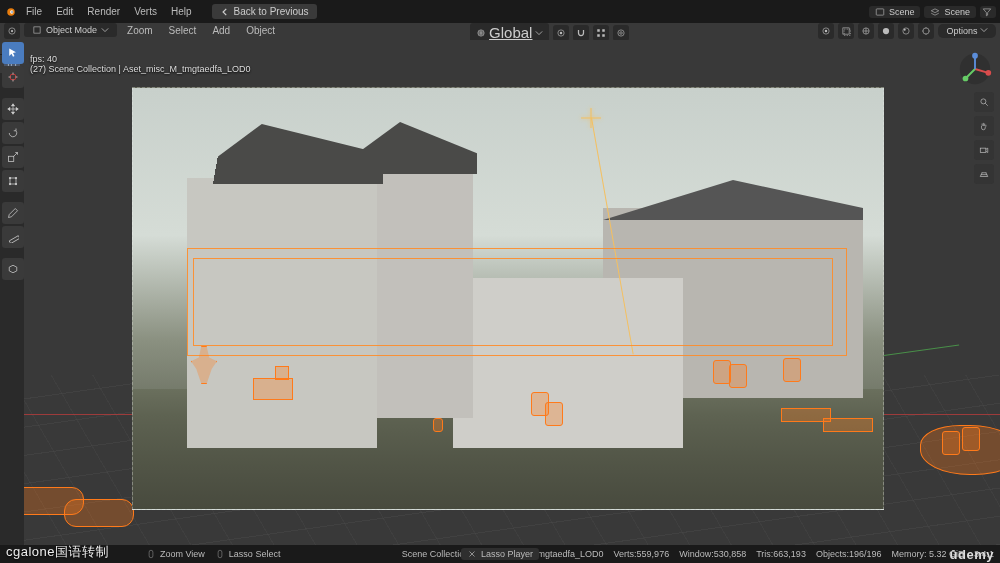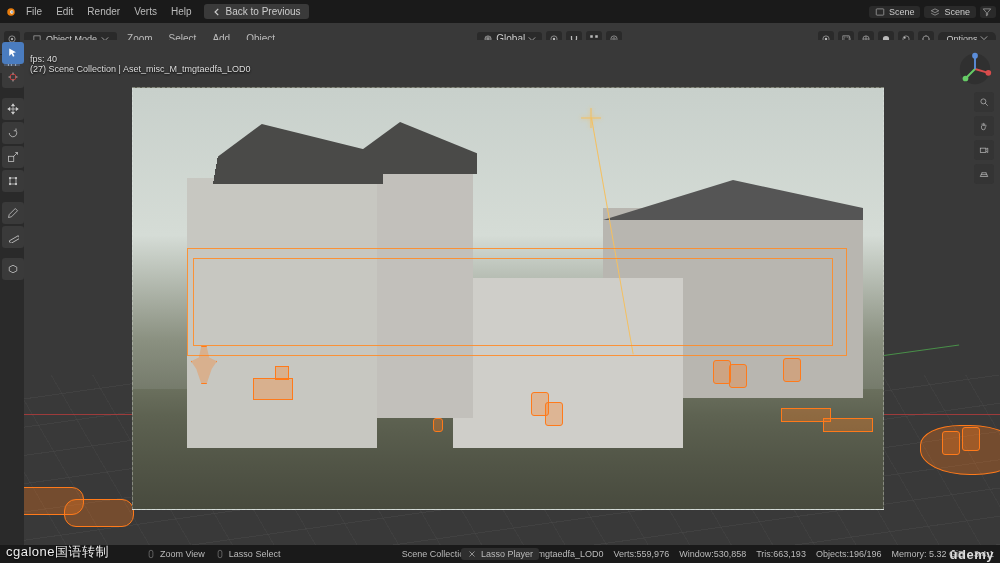--- a/index.html
+++ b/index.html
@@ -2,30 +2,30 @@
 <html><head>
 <meta charset="utf-8">
 <style>
 * { margin: 0; padding: 0; box-sizing: border-box; font-family: -apple-system, BlinkMacSystemFont, "Segoe UI", sans-serif; }
 body { width: 1000px; height: 563px; background: #2a2a2a; color: #ccc; font-size: 10px; overflow: hidden; position: relative; }
 
 
 .menubar { height: 23px; background: #1a1a1a; display: flex; align-items: center; padding: 0 4px; gap: 2px; }
 .menubar .logo { width: 14px; height: 14px; display: flex; align-items: center; justify-content: center; }
 .menubar .menu-item { padding: 2px 6px; color: #bbb; cursor: pointer; font-size: 10px; }
-.menubar .back-btn { margin-left: 4px; background: #3a3a3a; padding: 2px 8px; border-radius: 3px; display: flex; align-items: center; gap: 4px; }
+.menubar .back-btn { margin-left: 12px; background: #3a3a3a; padding: 2px 8px; border-radius: 3px; display: flex; align-items: center; gap: 4px; }
 .menubar .right { margin-left: auto; display: flex; align-items: center; gap: 4px; }
 .menubar .scene-sel { background: #2a2a2a; padding: 1px 6px; border-radius: 3px; display: flex; align-items: center; gap: 4px; font-size: 9px; }
 
 
-.header2 { height: 32px; background: #393939; display: flex; align-items: center; padding: 0 4px; gap: 4px; border-bottom: 1px solid #222; }
+.header2 { height: 32px; background: #393939; display: flex; align-items: flex-start; padding: 0 4px; gap: 4px; border-bottom: 1px solid #222; }
 .header2 .mode-sel { background: #2a2a2a; padding: 2px 8px; border-radius: 3px; display: flex; align-items: center; gap: 4px; font-size: 9px; }
 .header2 .sub-item { padding: 2px 6px; color: #bbb; font-size: 10px; }
 .header2 .center { margin-left: auto; margin-right: auto; display: flex; align-items: center; gap: 4px; }
-.header2 .pill { background: #2a2a2a; padding: 1px 6px; border-radius: 3px; font-size: 10px; display: flex; align-items: center; gap: 3px; text-decoration: underline; }
+.header2 .pill { background: #2a2a2a; padding: 1px 6px; border-radius: 3px; font-size: 15px; display: flex; align-items: center; gap: 3px; text-decoration: underline; }
 .header2 .icon-btn { width: 16px; height: 16px; display: flex; align-items: center; justify-content: center; background: #2a2a2a; border-radius: 3px; }
 .header2 .right { display: flex; align-items: center; gap: 4px; }
 .header2 .options { background: #2a2a2a; padding: 2px 8px; border-radius: 5px; font-size: 9px; }
 
 
 .header3 { height: 18px; background: #393939; display: flex; align-items: center; padding: 0 4px; gap: 4px; }
 .header3 .icon-sq { width: 16px; height: 16px; background: #4a5568; border-radius: 2px; display: flex; align-items: center; justify-content: center; }
 
 
 .overlay { position: absolute; left: 30px; top: 54px; font-size: 9px; color: #ddd; text-shadow: 0 1px 2px #000; z-index: 2; pointer-events: none; }

